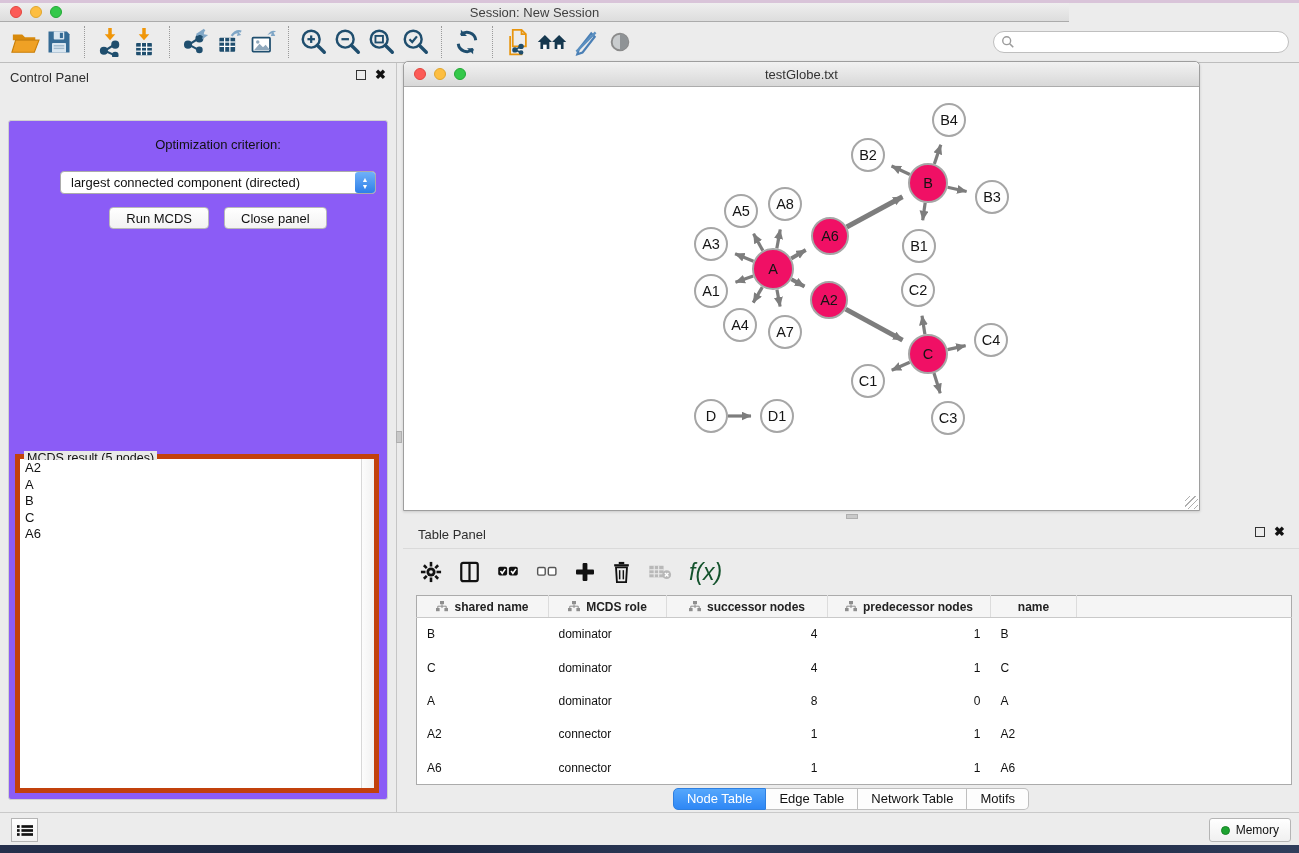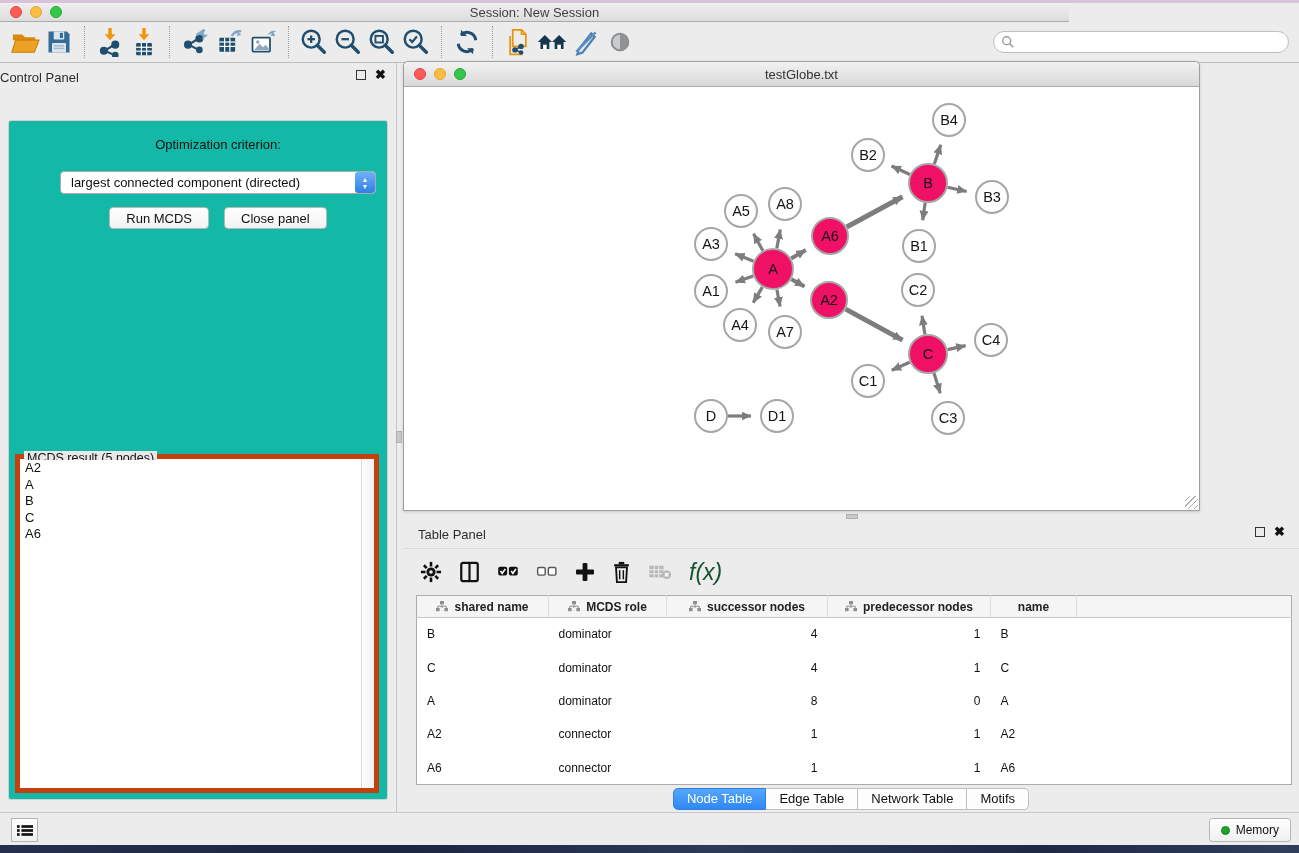--- a/index.html
+++ b/index.html
@@ -23,34 +23,34 @@
   .tb-btn { width:34px; height:34px; display:flex; align-items:center; justify-content:center; flex:0 0 auto; }
   .tb-sep { width:1px; height:32px; border-left:1px dotted #9A9A9A; margin:0 8px; flex:0 0 auto; }
   .search-wrap { margin-left:auto; margin-right:2px; position:relative; }
   .search-input { width:296px; height:22px; border:1px solid #BFBFBF; border-radius:12px; background:#FFF;
     padding:0 10px 0 26px; font-size:12px; outline:none; font-family:"Liberation Sans",sans-serif; }
   .search-mag { position:absolute; left:8px; top:4px; }
 
   
   .control-panel { position:absolute; left:0; top:63px; width:397px; height:749px; background:#ECECEC; border-right:1px solid #C6C6C6; }
   .panel-head { height:28px; position:relative; display:flex; align-items:center; }
-  .panel-head .ph-title { margin-left:0; font-size:13px; color:#2E2E2E; }
+  .panel-head .ph-title { margin-left:10px; font-size:13px; color:#2E2E2E; }
   .ph-icons { position:absolute; right:10px; top:7px; display:flex; gap:9px; align-items:center; }
   .float-box { width:10px; height:10px; border:1.5px solid #333; background:transparent; }
   .close-x { font-size:13px; font-weight:bold; color:#111; line-height:10px; }
 
   .seg-group { display:flex; justify-content:center; }
   .seg { height:22px; line-height:20px; padding:0 13px; background:#FDFDFD; border:1px solid #BFBFBF;
     border-left:none; font-size:13px; color:#111; }
   .seg:first-child { border-left:1px solid #BFBFBF; border-radius:5px 0 0 5px; }
   .seg:last-child { border-radius:0 5px 5px 0; }
   .seg.active { background:linear-gradient(#55A7FC,#2E87F5); color:#FFF; border-color:#2E7FE0; }
 
   .cp-tabs-row { position:absolute; left:0; top:33px; width:100%; }
-  .cp-content { position:absolute; left:8px; top:57px; width:380px; height:680px; background:#14b8a6;
+  .cp-content { position:absolute; left:8px; top:57px; width:380px; height:680px; background:#8b5cf6;
     border:1px solid #D0D0D0; border-radius:3px;padding-left:40px; }
   .opt-label { text-align:center; margin-top:16px; font-size:13px; color:#111; }
   .select-row { margin:19px auto 0; width:316px; height:23px; position:relative; }
   .select-box { width:100%; height:100%; background:#FFF; border:1px solid #ABABAB; border-radius:4px;
     display:flex; align-items:center; padding-left:10px; font-size:13px; color:#111; }
   .select-stepper { position:absolute; right:1px; top:1px; width:20px; height:21px; border-radius:3px;
     background:linear-gradient(#6FB1F9,#2E7FE8); display:flex; flex-direction:column; align-items:center; justify-content:center; }
   .select-stepper span { color:#FFF; font-size:7px; line-height:7px; }
   .btn-row { margin-top:13px; display:flex; justify-content:center; gap:15px; }
   .aq-btn { height:22px; padding:0 16px; background:linear-gradient(#FFFFFF,#F2F2F2); border:1px solid #B9B9B9;

